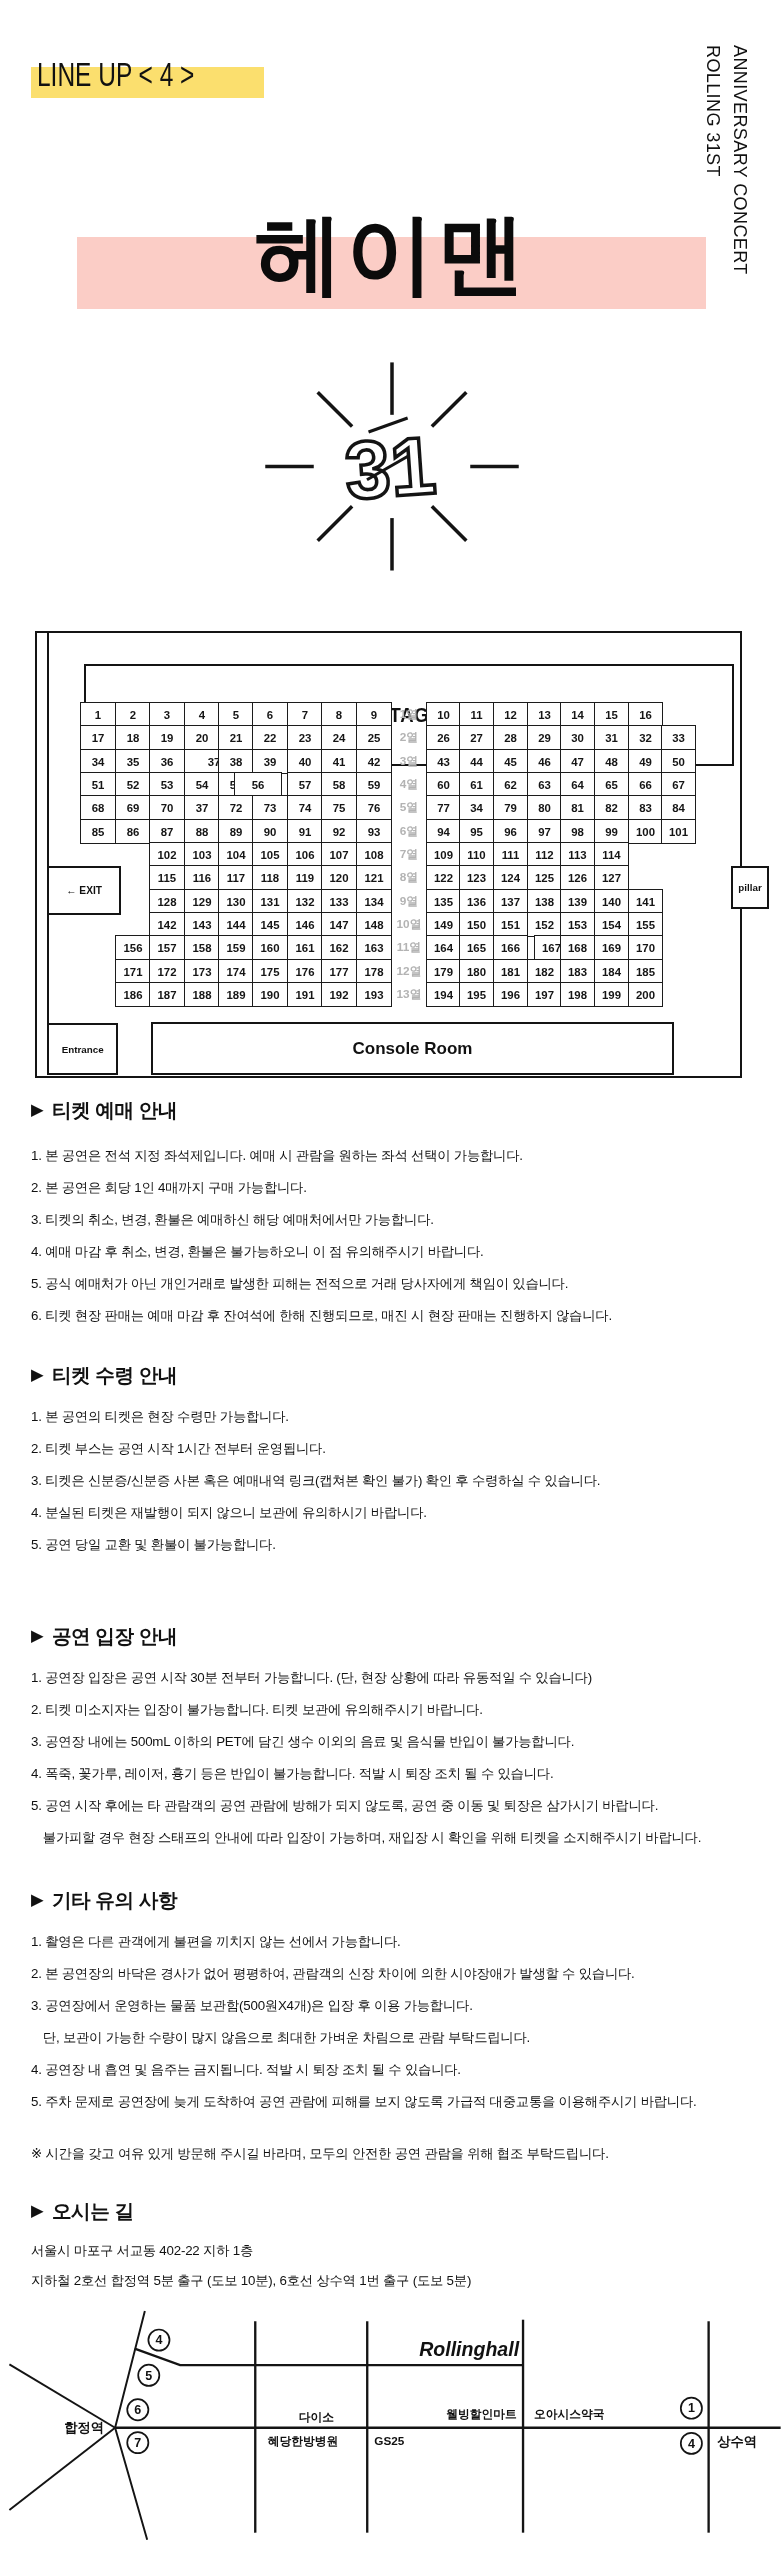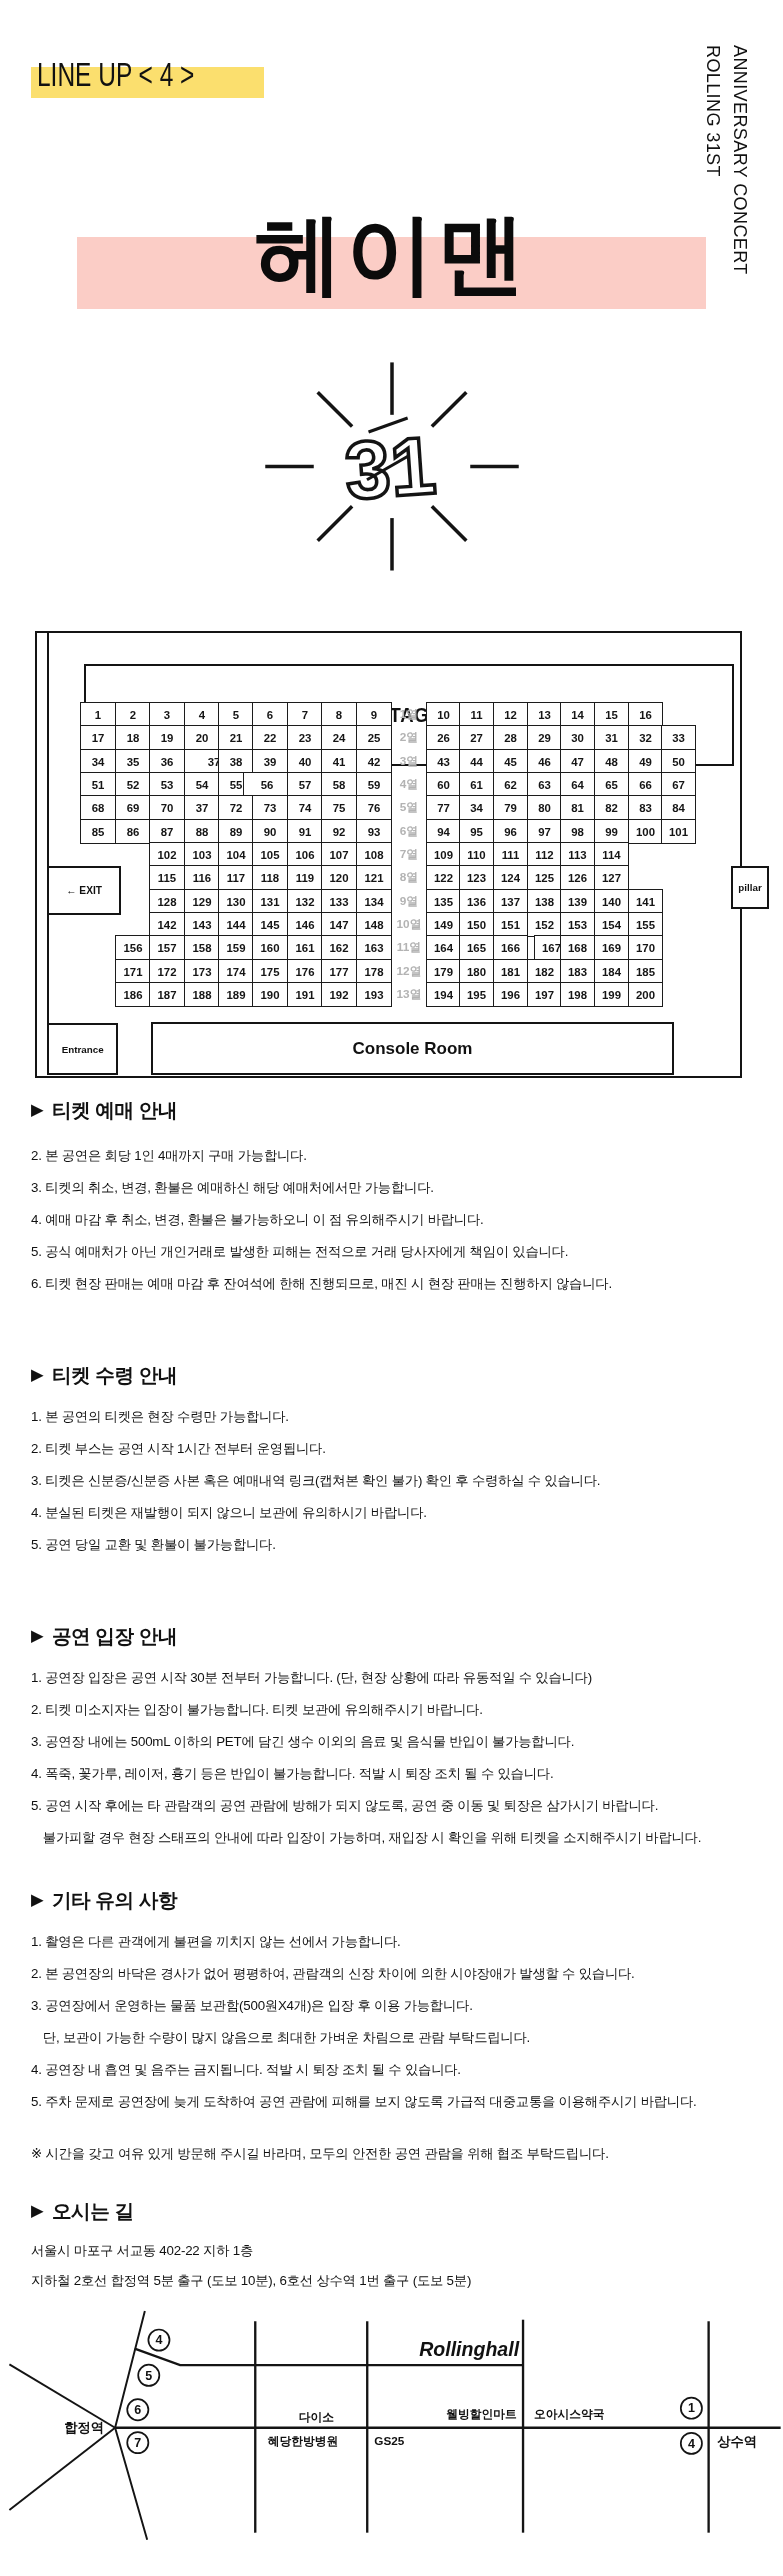--- a/index.html
+++ b/index.html
@@ -169,21 +169,21 @@
         <div class="seat" style="left: 490px; top: 116px; width: 35px; height: 25px;">46</div>
         <div class="seat" style="left: 523px; top: 116px; width: 35px; height: 25px;">47</div>
         <div class="seat" style="left: 557px; top: 116px; width: 35px; height: 25px;">48</div>
         <div class="seat" style="left: 591px; top: 116px; width: 35px; height: 25px;">49</div>
         <div class="seat" style="left: 624px; top: 116px; width: 35px; height: 25px;">50</div>
         <div class="seat" style="left: 43px; top: 139px; width: 36px; height: 25px;">51</div>
         <div class="seat" style="left: 78px; top: 139px; width: 36px; height: 25px;">52</div>
         <div class="seat" style="left: 112px; top: 139px; width: 36px; height: 25px;">53</div>
         <div class="seat" style="left: 147px; top: 139px; width: 36px; height: 25px;">54</div>
         <div class="seat" style="left: 181px; top: 139px; width: 36px; height: 25px;">55</div>
-        <div class="seat" style="left: 206px; top: 139px; width: 48px; height: 25px;">56</div>
+        <div class="seat" style="left: 197px; top: 139px; width: 48px; height: 25px;">56</div>
         <div class="seat" style="left: 250px; top: 139px; width: 36px; height: 25px;">57</div>
         <div class="seat" style="left: 284px; top: 139px; width: 36px; height: 25px;">58</div>
         <div class="seat" style="left: 319px; top: 139px; width: 36px; height: 25px;">59</div>
         <div class="row-label" style="left: 355px; top: 139px; width: 34px; height: 25px; color: rgb(179, 179, 179);">4열</div>
         <div class="seat" style="left: 389px; top: 139px; width: 35px; height: 25px;">60</div>
         <div class="seat" style="left: 422px; top: 139px; width: 35px; height: 25px;">61</div>
         <div class="seat" style="left: 456px; top: 139px; width: 35px; height: 25px;">62</div>
         <div class="seat" style="left: 490px; top: 139px; width: 35px; height: 25px;">63</div>
         <div class="seat" style="left: 523px; top: 139px; width: 35px; height: 25px;">64</div>
         <div class="seat" style="left: 557px; top: 139px; width: 35px; height: 25px;">65</div>
@@ -342,20 +342,21 @@
       <span>Entrance</span>
     </div>
     <div class="small-room console-box">
       <span>Console Room</span>
     </div>
   </div>
 
   <div>
       <section class="section first" style="top: 1097px;">
         <h2 class="sec-heading"><span class="arrow">▶</span><span>티켓 예매 안내</span></h2>
+        <p class="sec-item">1. 본 공연은 전석 지정 좌석제입니다. 예매 시 관람을 원하는 좌석 선택이 가능합니다.</p>
         <p class="sec-item">2. 본 공연은 회당 1인 4매까지 구매 가능합니다.</p>
         <p class="sec-item">3. 티켓의 취소, 변경, 환불은 예매하신 해당 예매처에서만 가능합니다.</p>
         <p class="sec-item">4. 예매 마감 후 취소, 변경, 환불은 불가능하오니 이 점 유의해주시기 바랍니다.</p>
         <p class="sec-item">5. 공식 예매처가 아닌 개인거래로 발생한 피해는 전적으로 거래 당사자에게 책임이 있습니다.</p>
         <p class="sec-item">6. 티켓 현장 판매는 예매 마감 후 잔여석에 한해 진행되므로, 매진 시 현장 판매는 진행하지 않습니다.</p>
       </section>
       <section class="section" style="top: 1362px;">
         <h2 class="sec-heading"><span class="arrow">▶</span><span>티켓 수령 안내</span></h2>
         <p class="sec-item">1. 본 공연의 티켓은 현장 수령만 가능합니다.</p>
         <p class="sec-item">2. 티켓 부스는 공연 시작 1시간 전부터 운영됩니다.</p>

